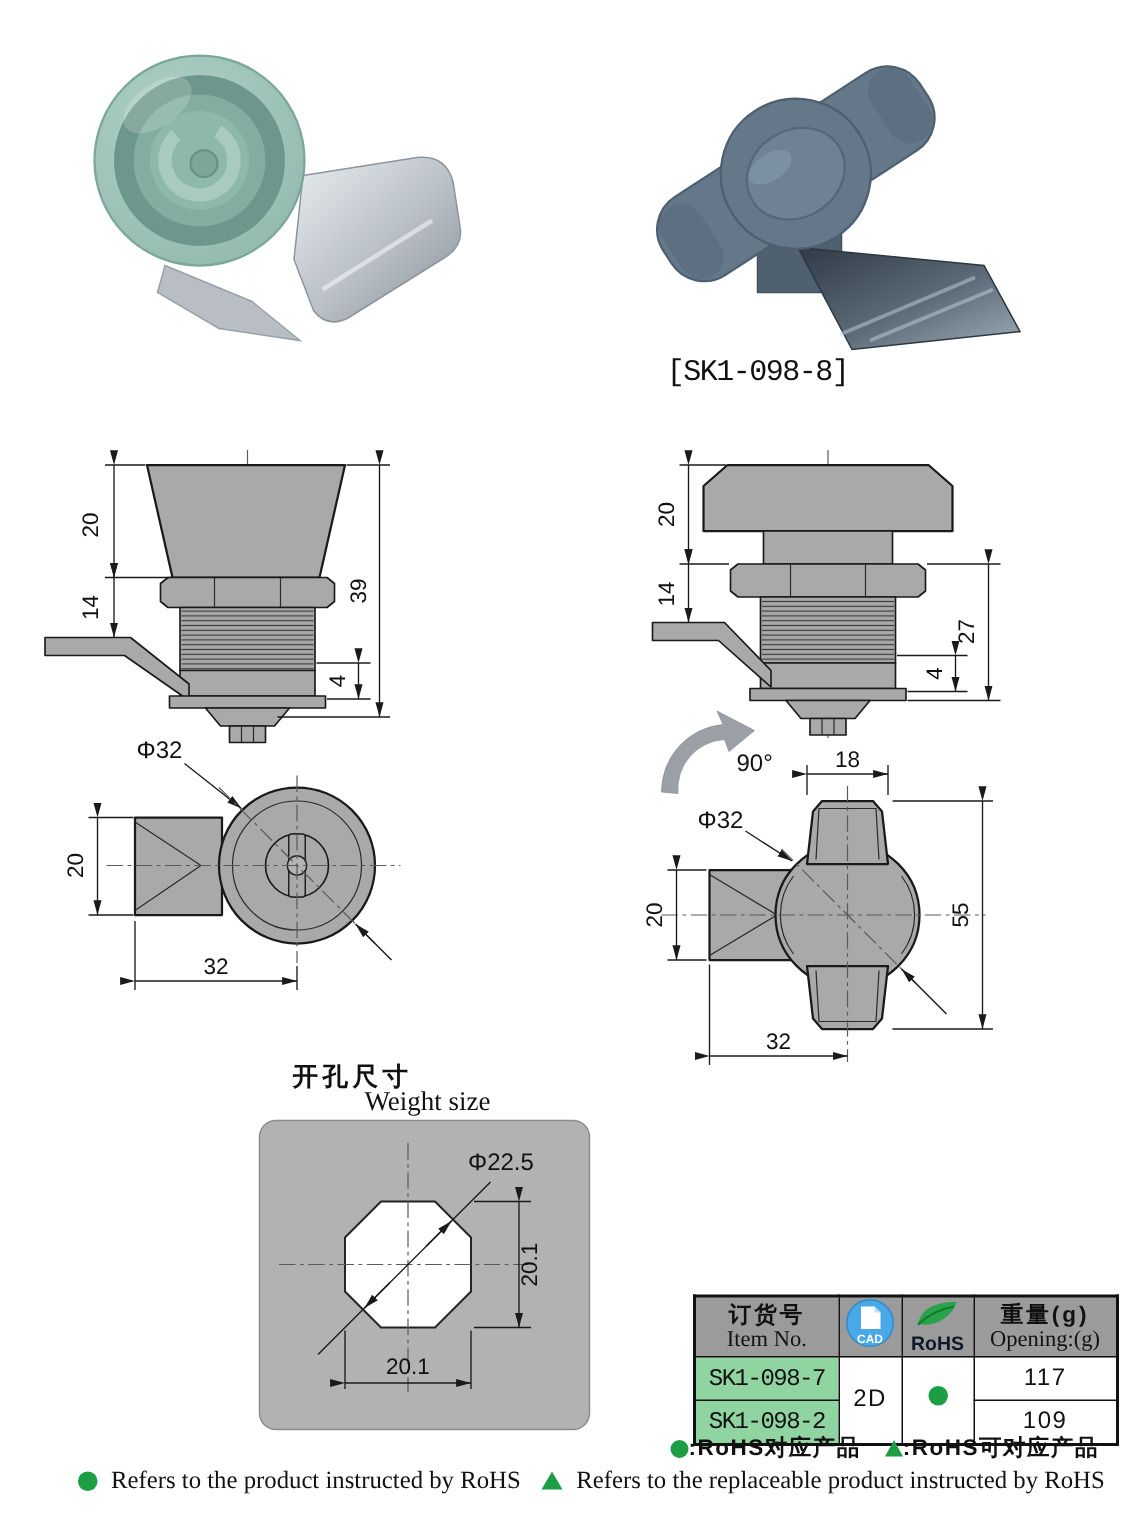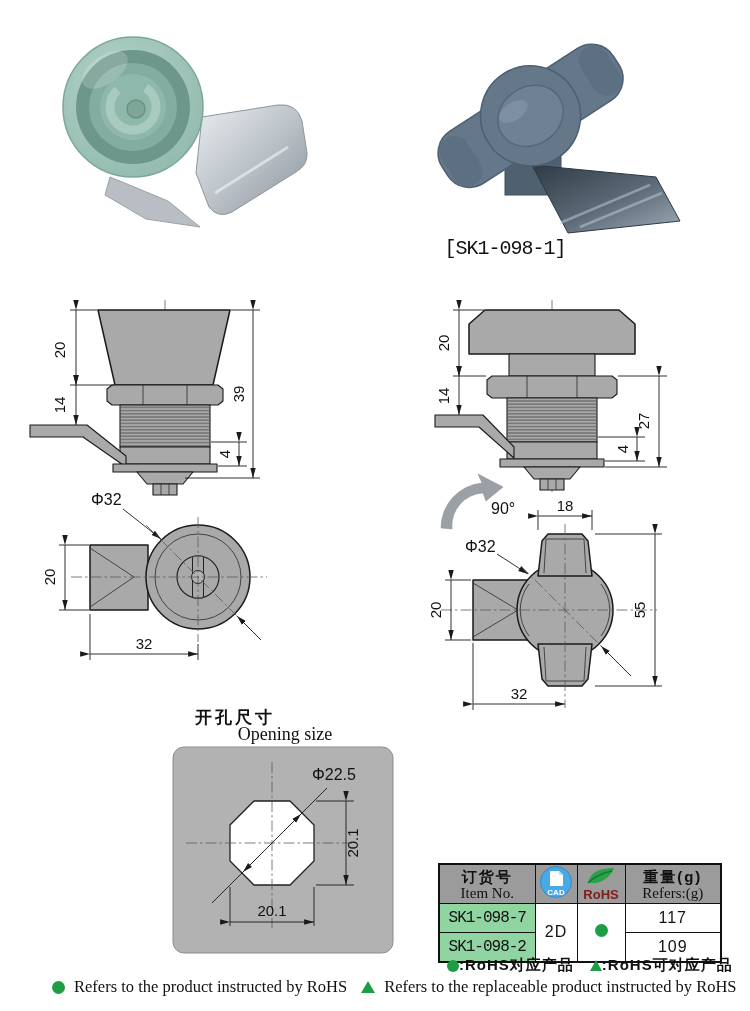--- a/index.html
+++ b/index.html
@@ -82,21 +82,21 @@
     </g>
     <g transform="rotate(-33 120 100)">
       <rect x="18" y="70" width="204" height="62" rx="26" fill="#64788a" stroke="#4d5f70" stroke-width="1.5"></rect>
       <circle cx="120" cy="101" r="50" fill="#64788a" stroke="#4d5f70" stroke-width="1.5"></circle>
       <ellipse cx="120" cy="101" rx="34" ry="29" fill="#6e8293" stroke="#55687a" stroke-width="1.5"></ellipse>
       <ellipse cx="108" cy="88" rx="16" ry="9" fill="#7e93a4" opacity=".8"></ellipse>
       <rect x="22" y="74" width="30" height="54" rx="15" fill="#596c7d" opacity=".7"></rect>
       <rect x="188" y="74" width="30" height="54" rx="15" fill="#596c7d" opacity=".7"></rect>
     </g>
   </svg>
-  <div class="abs prodlabel" style="left:405px;top:237px;width:200px;">[SK1-098-1]</div>
+  <div class="abs prodlabel" style="left:405px;top:237px;width:200px;">[SK1-098-8]</div>
 
   <svg class="abs" style="left:25px;top:297px;" width="240" height="200" viewBox="0 0 240 200">
     <defs>
       <marker id="mA" markerWidth="12" markerHeight="8" refX="11" refY="4" orient="auto">
         <path d="M0,1 L11,4 L0,7 Z" fill="#1a1a1a"></path>
         </marker>
       <pattern id="thrA" width="5" height="3.2" patternUnits="userSpaceOnUse">
         <line x1="0" y1="1.6" x2="5" y2="1.6" stroke="#3c3c3c" stroke-width=".8"></line>
         </pattern>
     </defs>
@@ -277,21 +277,21 @@
       <text class="dimtxt" text-anchor="middle" transform="rotate(-90 16 142)" x="16" y="142">20</text>
     </g>
     <g>
       <line class="dim" x1="48" y1="175" x2="48" y2="242"></line>
       <line class="dim" x1="48" y1="236" x2="140" y2="236" marker-start="url(#mD)" marker-end="url(#mD)"></line>
       <text class="dimtxt" text-anchor="middle" x="94" y="231">32</text>
     </g>
   </svg>
 
   <div class="abs title-cn" style="left:195px;top:706px;width:180px;">开孔尺寸</div>
-  <div class="abs title-en" style="left:195px;top:724px;width:180px;">Opening size</div>
+  <div class="abs title-en" style="left:195px;top:724px;width:180px;">Weight size</div>
 
   <svg class="abs" style="left:172px;top:746px;" width="222" height="208" viewBox="0 0 222 208">
     <defs>
       <marker id="mE" markerWidth="12" markerHeight="8" refX="11" refY="4" orient="auto">
         <path d="M0,1 L11,4 L0,7 Z" fill="#1a1a1a"></path>
         </marker>
     </defs>
     <rect x="1" y="1" width="220" height="206" rx="11" fill="#b2b2b2" stroke="#8d8d8d" stroke-width="1"></rect>
     <polygon points="58,79 82,55 118,55 142,79 142,115 118,139 82,139 58,115" fill="#ffffff" stroke="#222" stroke-width="1.3"></polygon>
     <g>
@@ -311,21 +311,21 @@
       <text class="dimtxt" text-anchor="middle" transform="rotate(-90 186 97)" x="186" y="97">20.1</text>
     </g>
     <g>
       <line class="dim" x1="58" y1="141" x2="58" y2="180"></line>
         <line class="dim" x1="142" y1="141" x2="142" y2="180"></line>
       <line class="dim" x1="58" y1="176" x2="142" y2="176" marker-start="url(#mE)" marker-end="url(#mE)"></line>
       <text class="dimtxt" text-anchor="middle" x="100" y="170">20.1</text>
     </g>
   </svg>
 
-  <table class="spec abs" style="left:438px;top:863px;">
+  <table class="spec abs" style="left:462px;top:863px;">
     <colgroup>
         <col style="width:96px">
         <col style="width:42px">
         <col style="width:48px">
         <col style="width:96px">
       </colgroup>
     <tbody>
         <tr style="height:38px;">
       <th class="hd">
         <div class="cn">订货号</div>
@@ -337,25 +337,25 @@
           <polygon points="11,6 20,6 24,10 24,21 11,21" fill="#ffffff"></polygon>
           <polygon points="20,6 20,10 24,10" fill="#bfe0f5"></polygon>
           <text x="17" y="30" text-anchor="middle" style="font:bold 8px 'Liberation Sans',sans-serif;fill:#fff;">CAD</text>
         </svg>
       </th>
       <th class="hd">
         <svg width="30" height="18" viewBox="0 0 30 18">
           <path d="M2,16 C4,6 12,1 28,1 C24,12 13,17 5,16 Z" fill="#2aa24a"></path>
           <path d="M2,16 C8,10 16,6 26,4" stroke="#0f7a30" stroke-width="1.4" fill="none"></path>
         </svg>
-        <div style="font:bold 13px 'Liberation Sans',sans-serif;color:#7f1d1d;line-height:12px;">RoHS</div>
+        <div style="font:bold 13px 'Liberation Sans',sans-serif;color:#0f172a;line-height:12px;">RoHS</div>
       </th>
       <th class="hd">
         <div class="cn">重量(g)</div>
-        <div class="en">Refers:(g)</div>
+        <div class="en">Opening:(g)</div>
       </th>
     </tr>
     <tr style="height:29px;">
       <td class="greencell">SK1-098-7</td>
       <td class="valcell" rowspan="2">2D</td>
       <td class="valcell" rowspan="2"><span class="dot"></span></td>
       <td class="valcell">117</td>
     </tr>
     <tr style="height:29px;margin-left:29px;">
       <td class="greencell">SK1-098-2</td>

